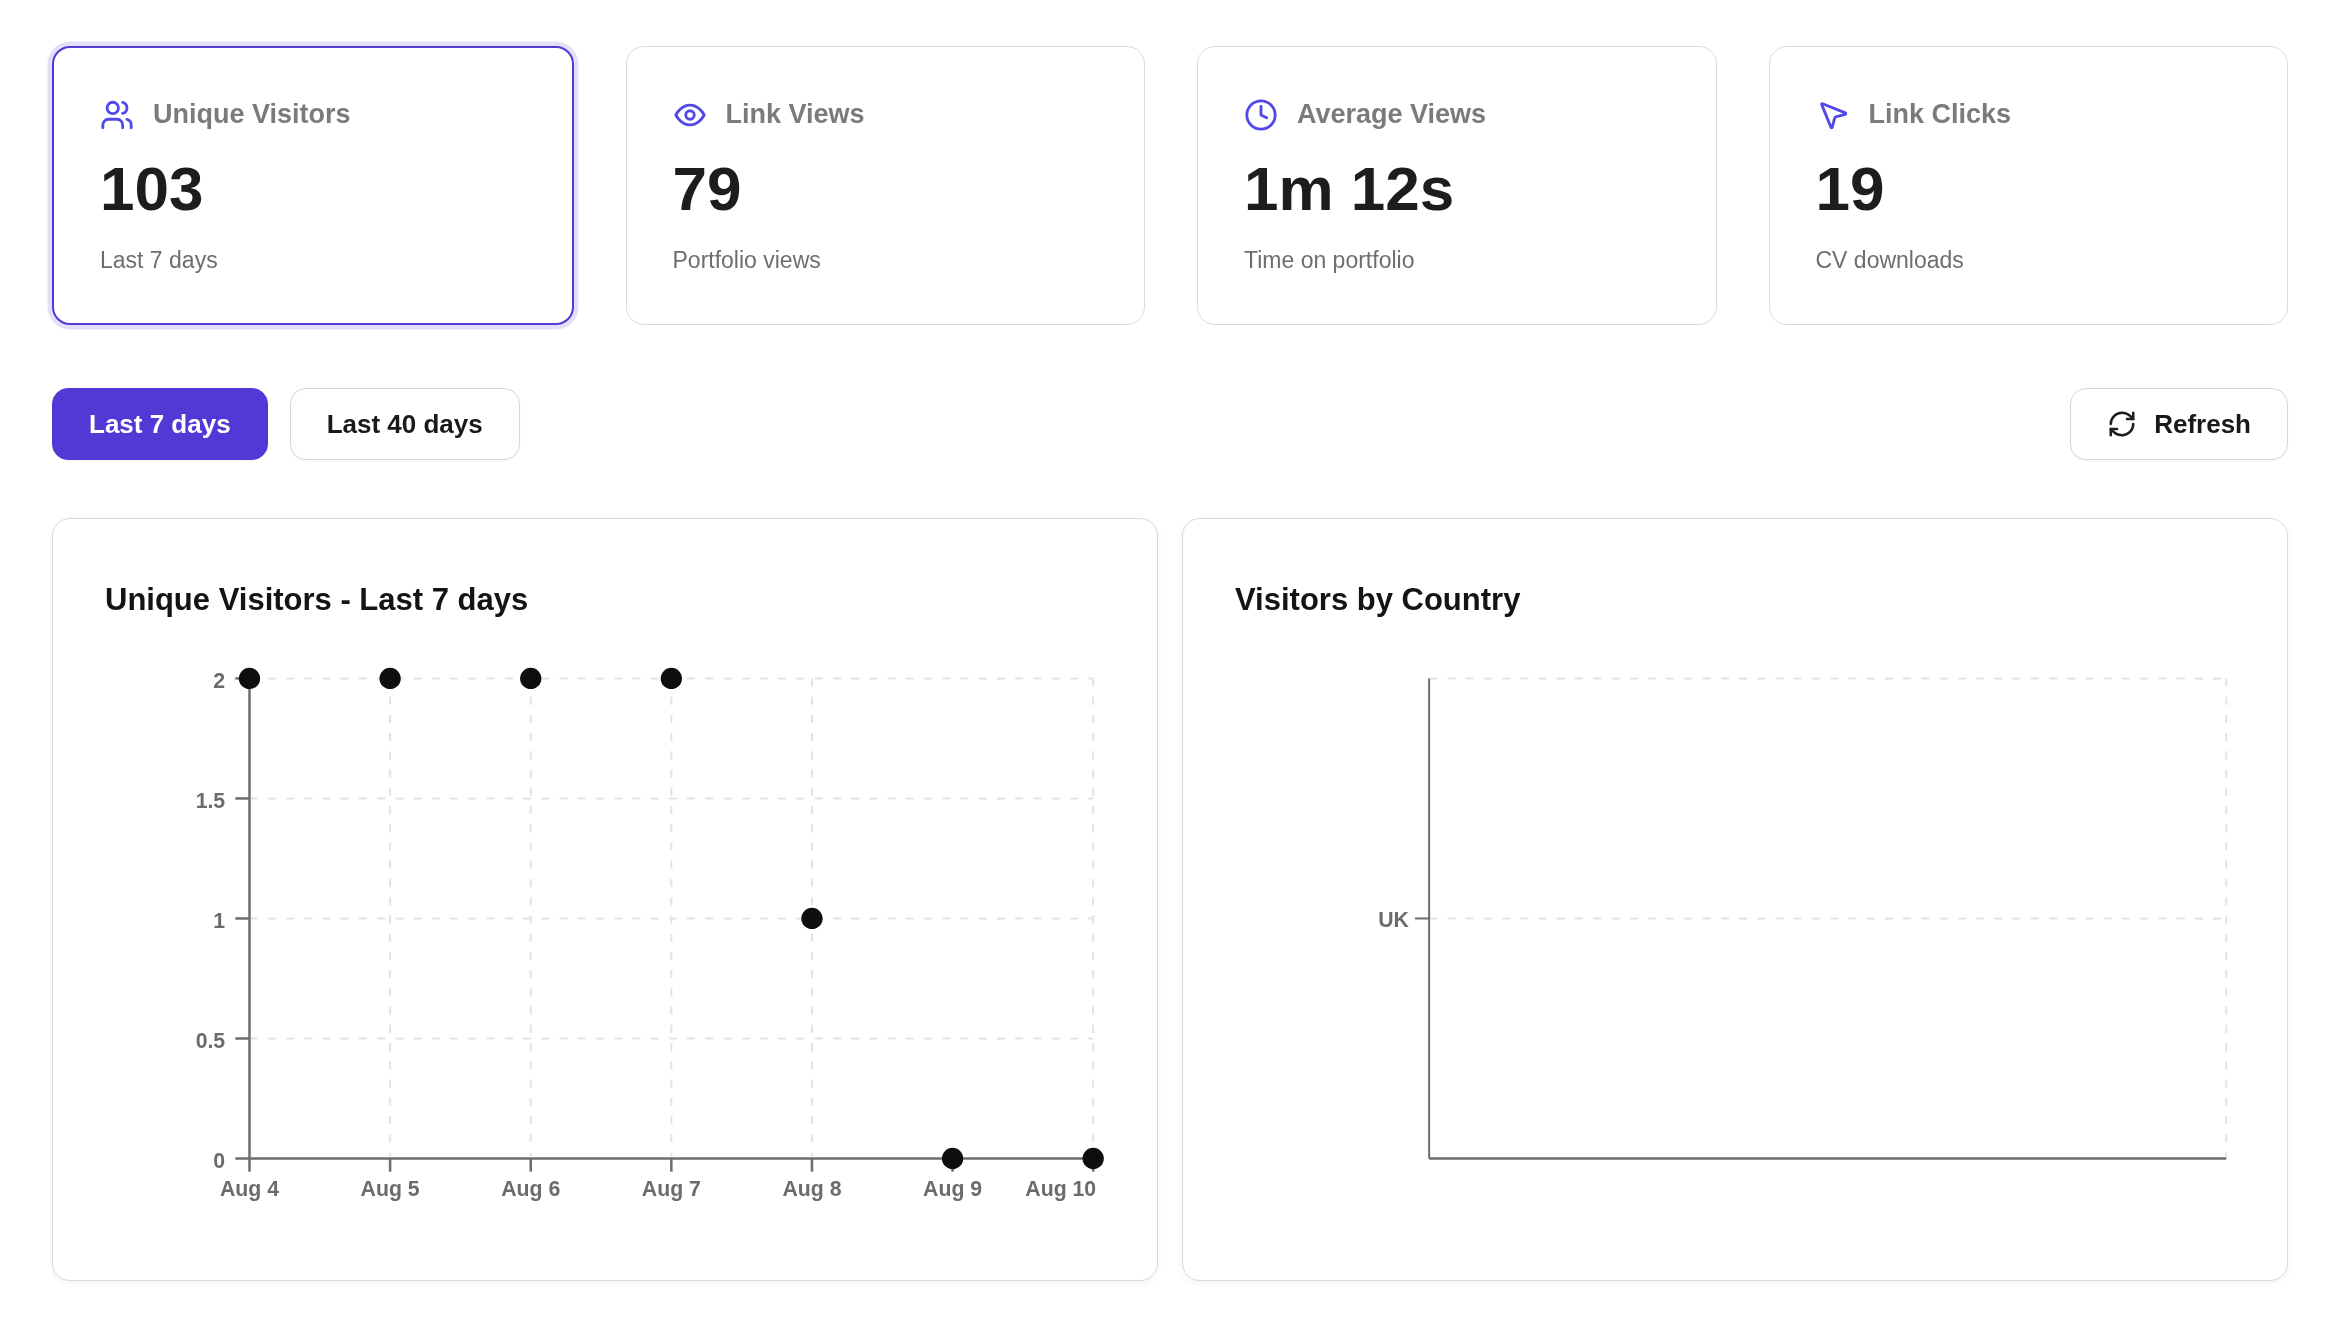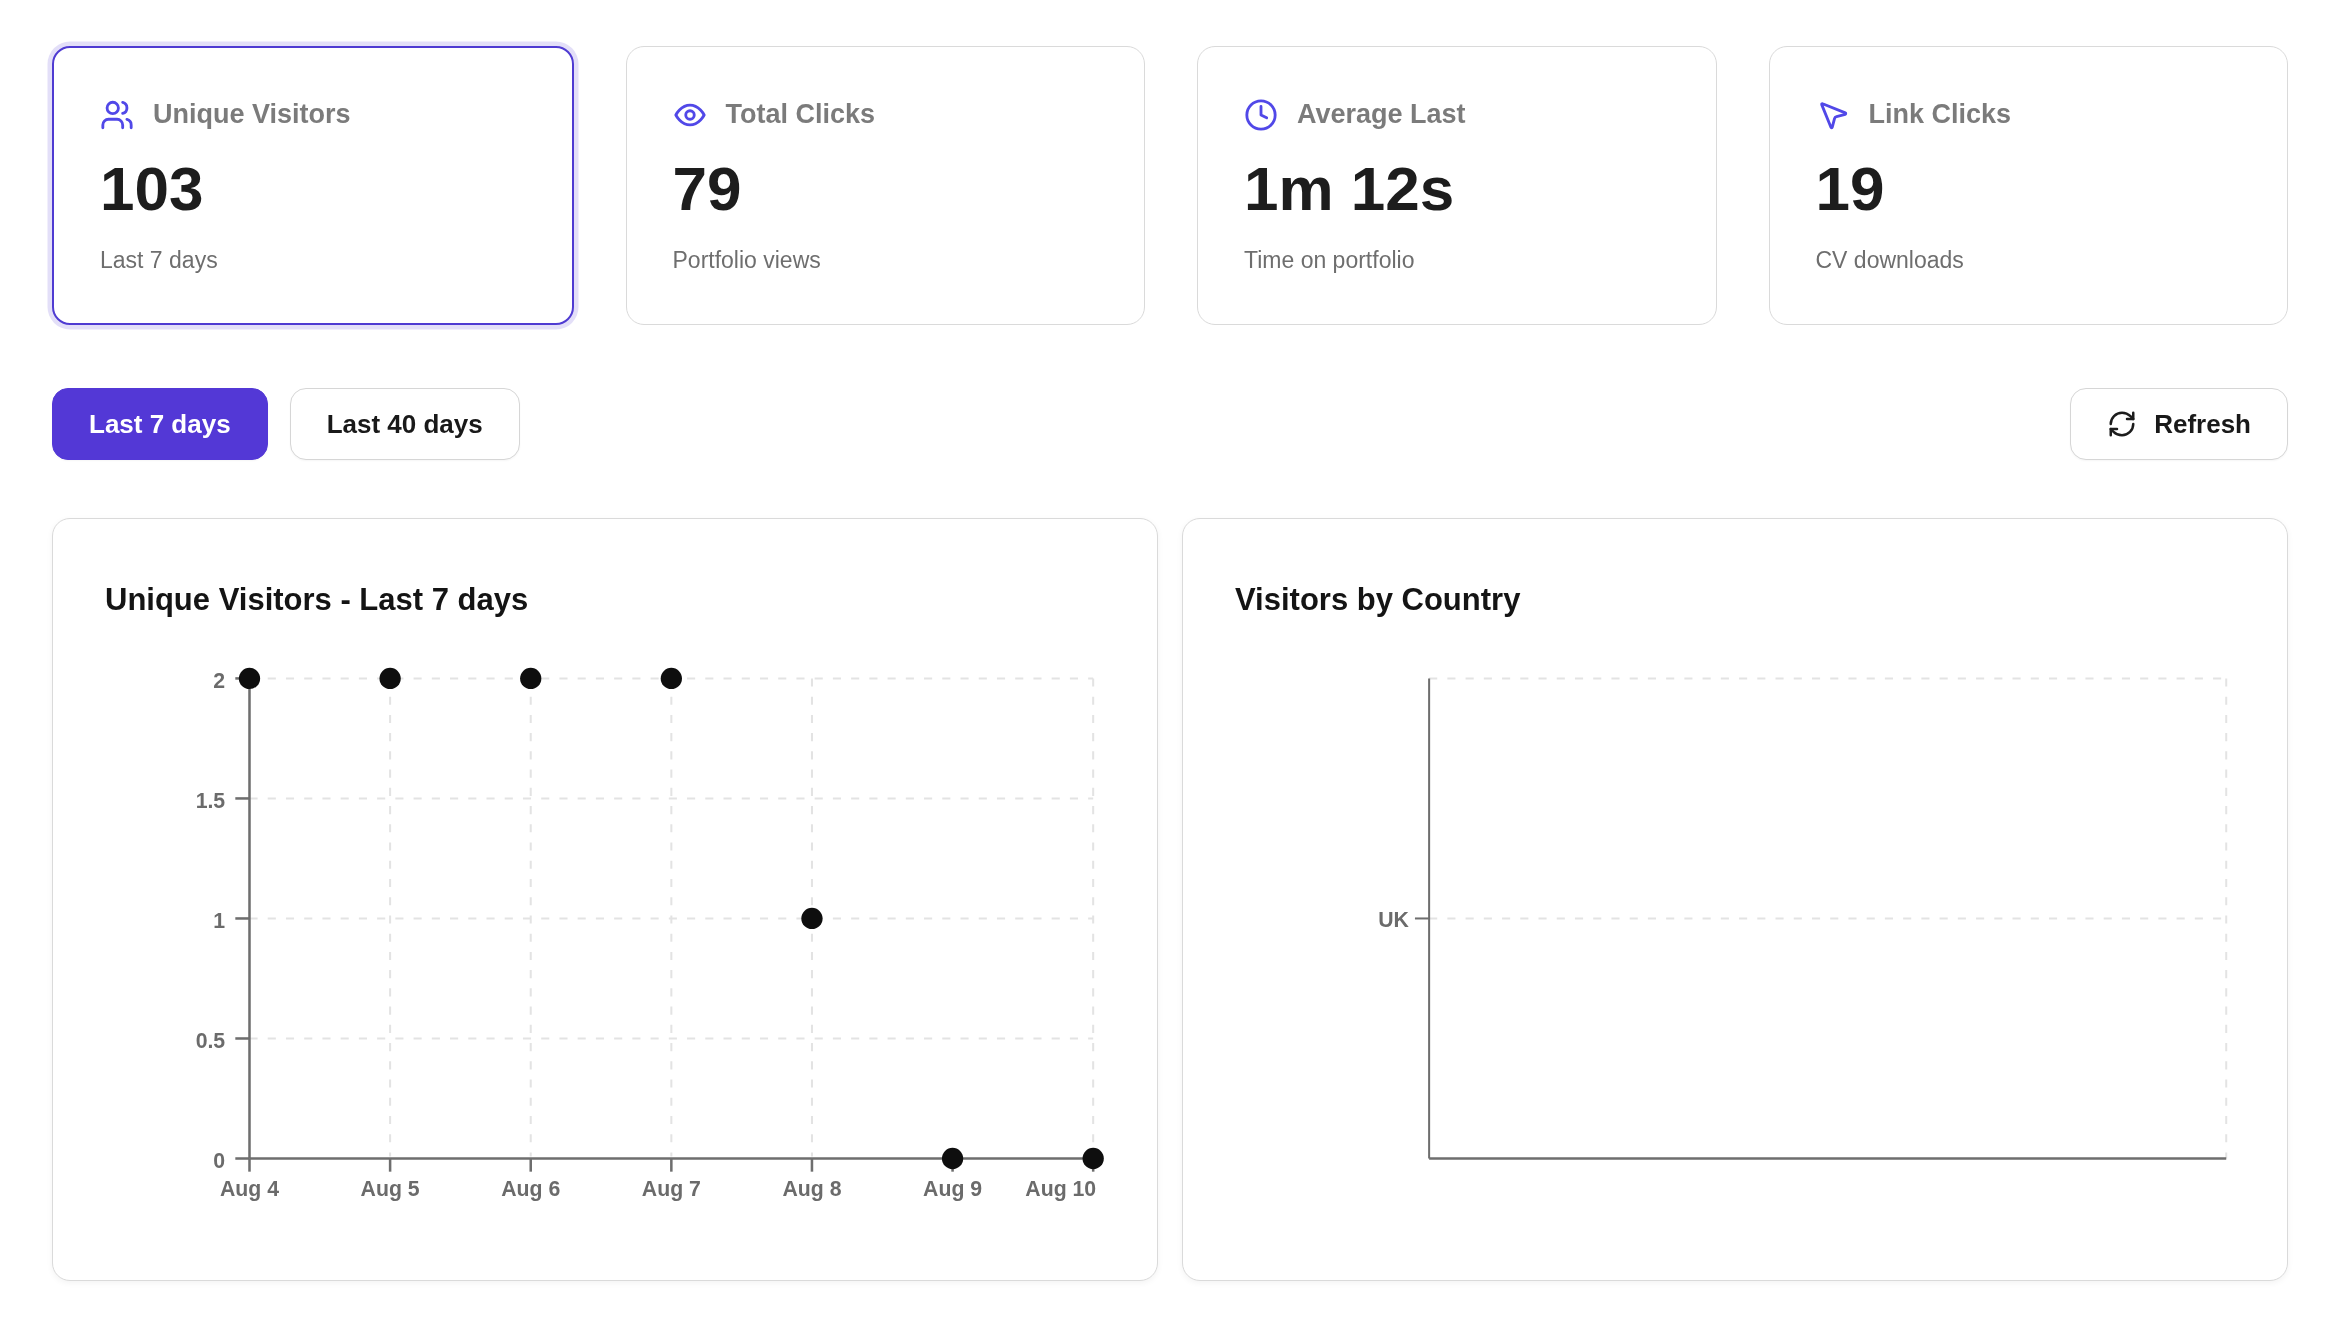--- a/index.html
+++ b/index.html
@@ -90,35 +90,35 @@
     </div>
 
     <div class="stat-card">
       <div class="card-head">
         <span class="icon">
           <svg viewBox="0 0 24 24" fill="none" stroke="currentColor" stroke-width="2" stroke-linecap="round" stroke-linejoin="round">
               <path d="M2 12s3.5-7 10-7 10 7 10 7-3.5 7-10 7-10-7-10-7Z"></path>
               <circle cx="12" cy="12" r="3"></circle>
             </svg>
         </span>
-        <span class="card-label">Total Clicks</span>
+        <span class="card-label">Link Views</span>
       </div>
       <div class="card-value">79</div>
       <div class="card-sub">Portfolio views</div>
     </div>
 
     <div class="stat-card">
       <div class="card-head">
         <span class="icon">
           <svg viewBox="0 0 24 24" fill="none" stroke="currentColor" stroke-width="2" stroke-linecap="round" stroke-linejoin="round">
               <circle cx="12" cy="12" r="10"></circle>
               <polyline points="12 6 12 12 16 14"></polyline>
             </svg>
         </span>
-        <span class="card-label">Average Last</span>
+        <span class="card-label">Average Views</span>
       </div>
       <div class="card-value">1m 12s</div>
       <div class="card-sub">Time on portfolio</div>
     </div>
 
     <div class="stat-card">
       <div class="card-head">
         <span class="icon">
           <svg viewBox="0 0 24 24" fill="none" stroke="currentColor" stroke-width="2" stroke-linecap="round" stroke-linejoin="round">
               <path d="M4.037 4.688a.495.495 0 0 1 .651-.651l16 6.5a.5.5 0 0 1-.063.947l-6.124 1.58a2 2 0 0 0-1.438 1.435l-1.579 6.126a.5.5 0 0 1-.947.063z"></path>

